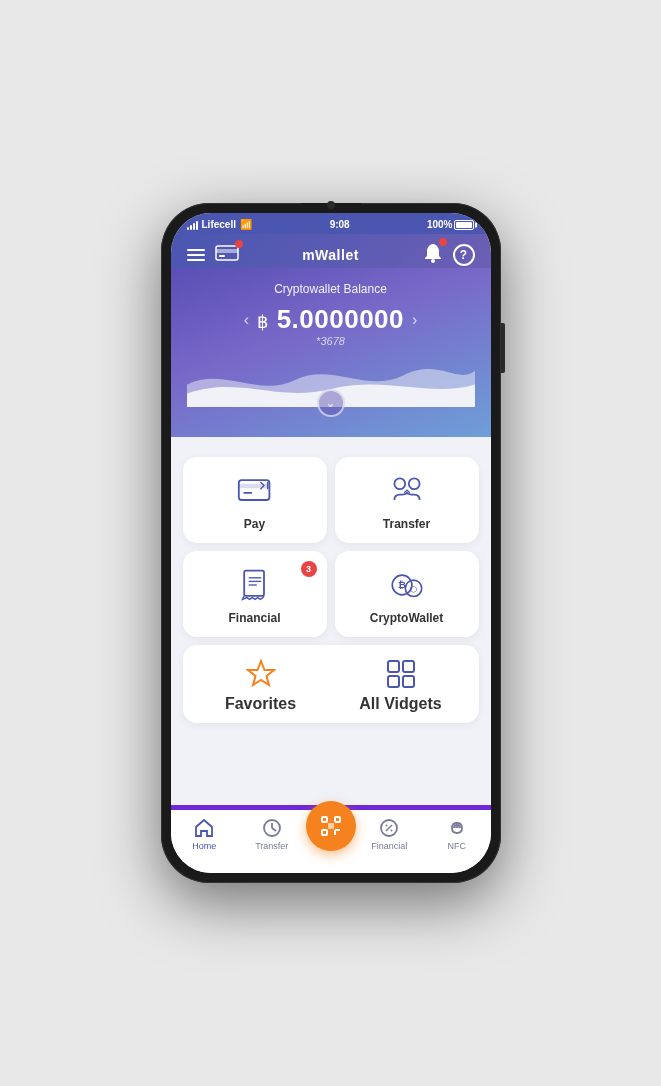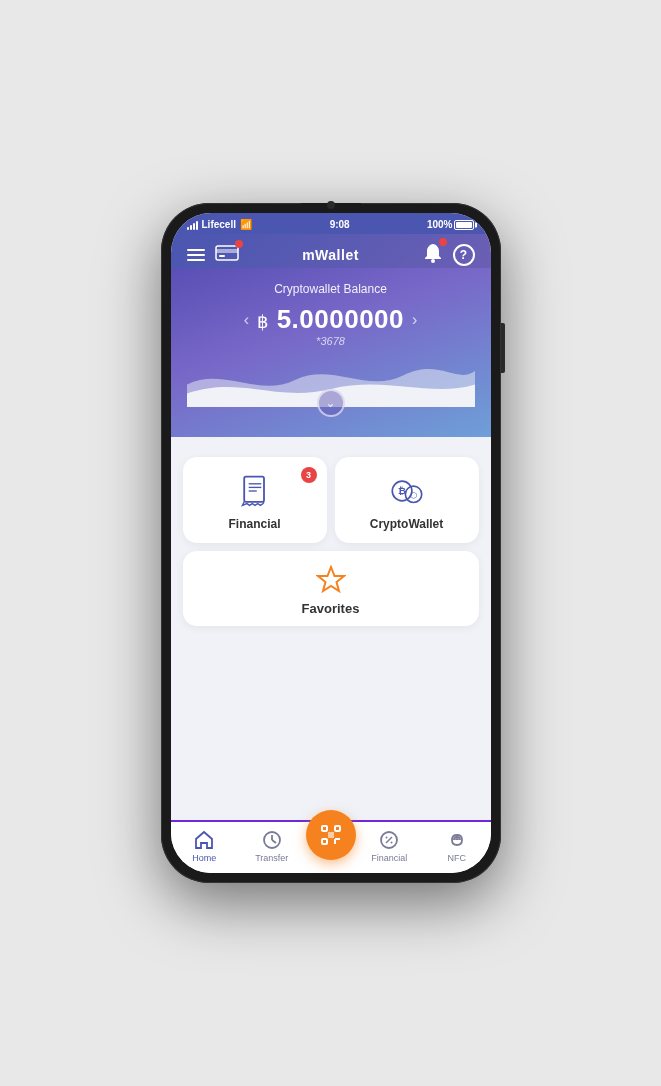--- a/index.html
+++ b/index.html
@@ -356,32 +356,32 @@
       flex: 1;
       display: flex;
       flex-direction: column;
       align-items: center;
       gap: 6px;
       cursor: pointer;
     }
 
     .widget-label {
       color: #333;
-      font-size: 13px;
+      font-size: 16px;
       font-weight: 600;
     }
 
     
     .bottom-nav {
       background: white;
-      padding: 8px 0 10px;
+      padding: 8px 0 22px;
       display: flex;
       justify-content: space-around;
-      align-items: center;
-      border-top: 2px solid #6d28d9;
+      align-items: flex-end;
+      border-top: 5px solid #6d28d9;
       position: relative;
     }
 
     .nav-item {
       display: flex;
       flex-direction: column;
       align-items: center;
       gap: 3px;
       cursor: pointer;
       flex: 1;
@@ -495,20 +495,41 @@
         <svg viewBox="0 0 320 50" preserveAspectRatio="none" style="position:absolute;bottom:0;left:0;width:100%;height:45px;">
           <path d="M0,25 C40,5 80,40 120,20 C160,0 200,35 240,15 C280,-5 300,25 320,10 L320,50 L0,50 Z" fill="#f0f2f8" opacity="0.5"></path>
           <path d="M0,35 C60,15 100,45 160,30 C220,15 270,40 320,25 L320,50 L0,50 Z" fill="#f0f2f8"></path>
         </svg>
         <div class="chevron-down">⌄</div>
       </div>
     </div>
 
     <div class="main-content">
 
+      <div class="grid-row">
+        <div class="grid-card">
+          <svg class="icon-svg" viewBox="0 0 40 36">
+            <rect x="2" y="6" width="34" height="22" rx="3" fill="none" stroke="#4a56b0" stroke-width="2"></rect>
+            <rect x="2" y="10" width="34" height="5" fill="#4a56b0" opacity="0.2"></rect>
+            <rect x="7" y="19" width="10" height="2" rx="1" fill="#4a56b0"></rect>
+            <path d="M26 8 L30 12 L26 16" fill="none" stroke="#4a56b0" stroke-width="1.5"></path>
+            <path d="M34 8 L34 16" stroke="#4a56b0" stroke-width="1.5"></path>
+          </svg>
+          <span class="grid-label">Pay</span>
+        </div>
+        <div class="grid-card">
+          <svg class="icon-svg" viewBox="0 0 40 36">
+            <circle cx="12" cy="10" r="6" fill="none" stroke="#4a56b0" stroke-width="2"></circle>
+            <circle cx="28" cy="10" r="6" fill="none" stroke="#4a56b0" stroke-width="2"></circle>
+            <path d="M6 28 Q6 22 12 22 Q18 22 20 20 Q22 22 28 22 Q34 22 34 28" fill="none" stroke="#4a56b0" stroke-width="2"></path>
+            <path d="M17 20 L20 17 L23 20" fill="none" stroke="#4a56b0" stroke-width="1.5"></path>
+          </svg>
+          <span class="grid-label">Transfer</span>
+        </div>
+      </div>
 
       <div class="grid-row">
         <div class="grid-card">
           <div class="notification-badge">3</div>
           <svg class="icon-svg" viewBox="0 0 40 40">
             <rect x="8" y="4" width="22" height="28" rx="2" fill="none" stroke="#4a56b0" stroke-width="2"></rect>
             <line x1="13" y1="12" x2="27" y2="12" stroke="#4a56b0" stroke-width="1.5"></line>
             <line x1="13" y1="16" x2="27" y2="16" stroke="#4a56b0" stroke-width="1.5"></line>
             <line x1="13" y1="20" x2="22" y2="20" stroke="#4a56b0" stroke-width="1.5"></line>
             <path d="M8 32 L6 36 L11 34 L14 36 L17 34 L20 36 L23 34 L26 36 L29 34 L30 32" fill="none" stroke="#4a56b0" stroke-width="1.5"></path>
@@ -526,20 +547,29 @@
         </div>
       </div>
 
       <div class="widget-row">
         <div class="widget-item">
           <svg width="30" height="30" viewBox="0 0 30 30">
             <polygon points="15,2 18.5,11 28,11 20.5,17 23,26 15,21 7,26 9.5,17 2,11 11.5,11" fill="none" stroke="#f5821f" stroke-width="2"></polygon>
           </svg>
           <span class="widget-label">Favorites</span>
         </div>
+        <div class="widget-item">
+          <svg width="30" height="30" viewBox="0 0 30 30">
+            <rect x="2" y="2" width="11" height="11" rx="2" fill="none" stroke="#4a56b0" stroke-width="2"></rect>
+            <rect x="17" y="2" width="11" height="11" rx="2" fill="none" stroke="#4a56b0" stroke-width="2"></rect>
+            <rect x="2" y="17" width="11" height="11" rx="2" fill="none" stroke="#4a56b0" stroke-width="2"></rect>
+            <rect x="17" y="17" width="11" height="11" rx="2" fill="none" stroke="#4a56b0" stroke-width="2"></rect>
+          </svg>
+          <span class="widget-label">All Vidgets</span>
+        </div>
       </div>
     </div>
 
     <div class="bottom-nav">
       <div class="nav-item">
         <svg width="20" height="20" viewBox="0 0 20 20">
           <path d="M10 2 L18 9 L18 18 L13 18 L13 13 L7 13 L7 18 L2 18 L2 9 Z" fill="none" stroke="#4a56b0" stroke-width="1.8"></path>
         </svg>
         <span class="nav-label nav-label-active">Home</span>
       </div>

